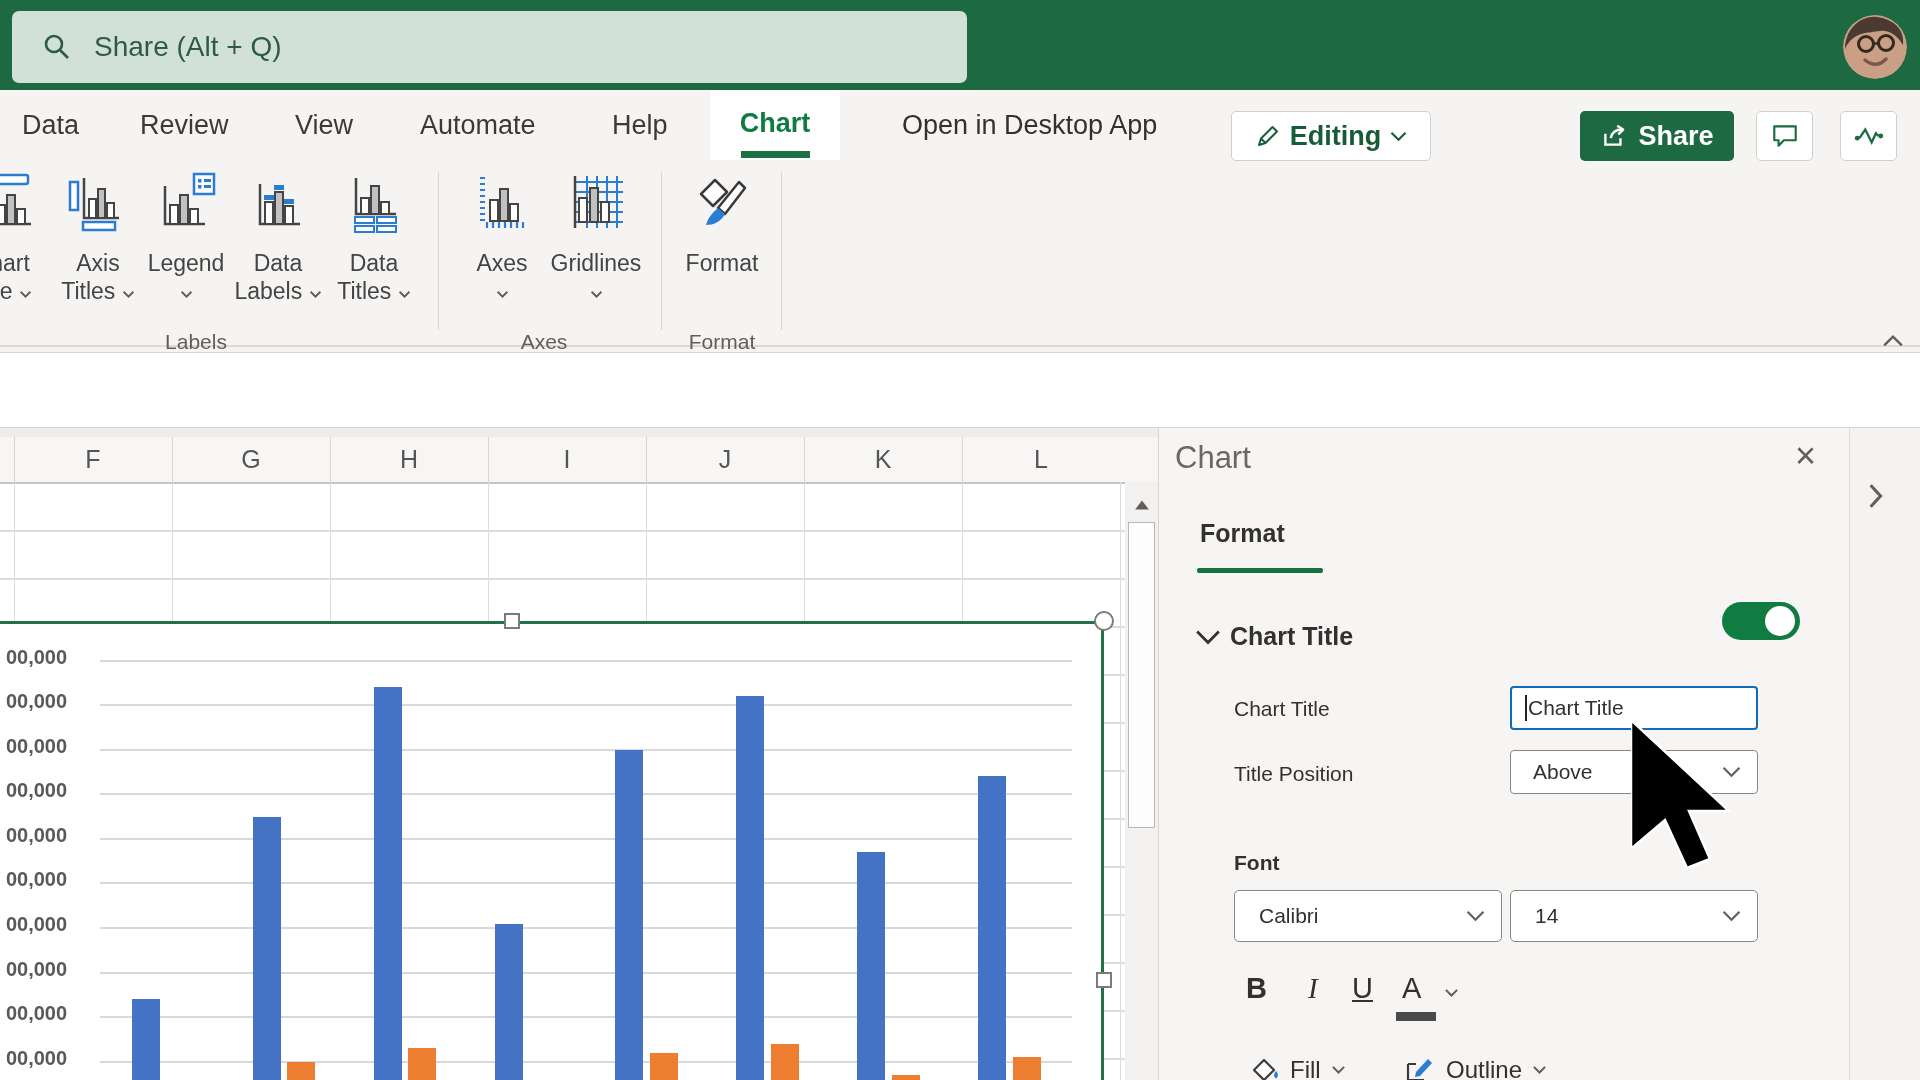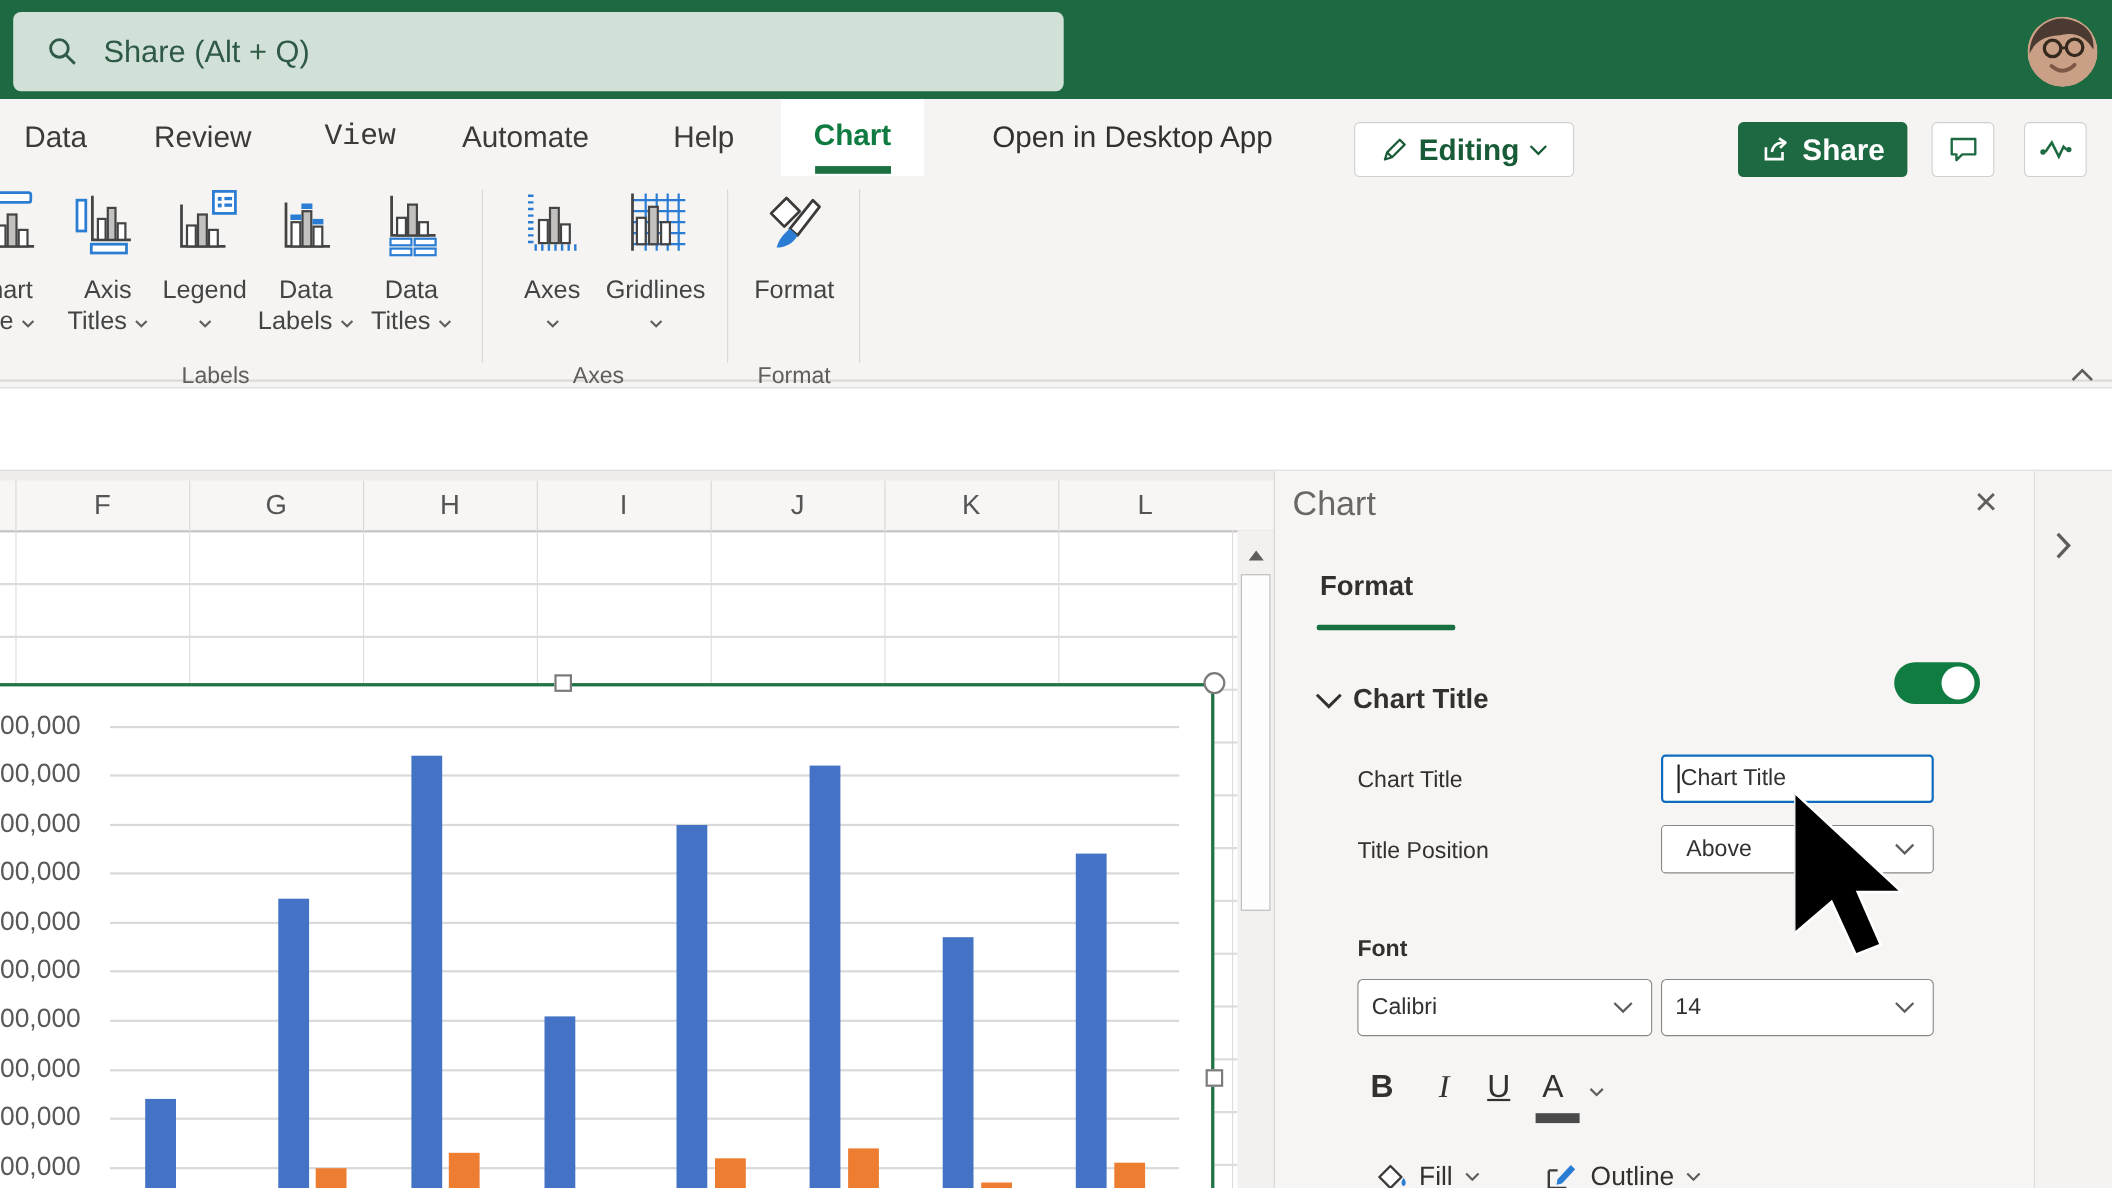--- a/index.html
+++ b/index.html
@@ -42,21 +42,21 @@
   #gap{left:0;top:428px;width:1158px;height:9px;background:#efedeb;z-index:2;}
   #colhead{left:0;top:437px;width:1158px;height:45px;background:#f7f6f5;border-bottom:2px solid #c6c4c2;z-index:2;}
   .colcell{position:absolute;top:0;height:45px;line-height:45px;text-align:center;font-size:25px;color:#555;
            border-left:1px solid #d8d6d4;box-sizing:border-box;}
   #gridbg{left:0;top:482px;width:1125px;height:598px;background:#fff;z-index:1;}
   .vline{position:absolute;top:482px;width:1.5px;height:598px;background:#dcdcdc;z-index:2;}
   .hline{position:absolute;left:0;width:1125px;height:1.5px;background:#dcdcdc;z-index:2;}
   
   #chart{left:0;top:621px;width:1104px;height:459px;background:#fff;overflow:hidden;z-index:3;}
   .cgrid{position:absolute;left:100px;width:972px;height:2px;background:#d9d9d9;}
-  .ytick{position:absolute;left:0;width:73px;text-align:right;font-size:24px;color:#595959;}
+  .ytick{position:absolute;left:0;width:73px;text-align:center;font-size:20px;color:#595959;font-weight:bold;}
   .bar{position:absolute;width:28px;}
   #chart-btop{left:0;top:621px;width:1104px;height:3px;background:#217346;z-index:5;}
   #chart-bright{left:1101px;top:621px;width:3px;height:459px;background:#217346;z-index:5;}
   .handle{position:absolute;background:#fff;border:2.5px solid #7b7b7b;box-sizing:border-box;z-index:6;}
   .handle.sq{width:16px;height:16px;}
   .handle.ci{width:20px;height:20px;border-radius:50%;}
   
   #scroll-track{left:1125px;top:482px;width:33px;height:598px;background:#f2f1f0;z-index:4;}
   #scroll-up{left:1129px;top:492px;width:25px;height:26px;z-index:5;display:flex;align-items:center;justify-content:center;}
   #scroll-thumb{left:1128px;top:522px;width:27px;height:306px;background:#fdfdfd;border:1px solid #b9b7b5;
@@ -71,21 +71,21 @@
   #sec-label{left:1230px;top:622px;font-size:25px;font-weight:600;color:#323130;}
   #toggle{left:1722px;top:602px;width:78px;height:38px;background:#107c41;border-radius:19px;}
   #toggle .knob{position:absolute;right:5px;top:4px;width:30px;height:30px;background:#fff;border-radius:50%;}
   .flabel{font-size:21px;color:#323130;}
   #ct-input{left:1510px;top:686px;width:248px;height:44px;background:#fff;border:2.5px solid #0f6cbd;
             border-radius:4px;box-sizing:border-box;display:flex;align-items:center;}
   #ct-input .caret{width:2px;height:26px;background:#222;margin-left:13px;}
   #ct-input span{font-size:21px;margin-left:1px;}
   .dd{position:absolute;background:#fff;border:1.5px solid #898784;border-radius:4px;box-sizing:border-box;
       display:flex;align-items:center;z-index:9;}
-  .dd span{font-size:21px;margin-left:12px;flex:1;}
+  .dd span{font-size:21px;margin-left:24px;flex:1;}
   .dd svg{margin-right:16px;}
   .fmt{position:absolute;z-index:9;font-size:29px;color:#323130;}
   #u-colorbar{left:1396px;top:1012px;width:40px;height:9px;background:#4a4a4a;z-index:9;}
   .pfrow{position:absolute;z-index:9;display:flex;align-items:center;gap:10px;}
   .pfrow .t{font-size:24px;color:#323130;}
   
   #rstrip{left:1849px;top:428px;width:71px;height:652px;background:#f4f3f1;border-left:1px solid #dedcda;z-index:8;}
   #rstrip-chev{left:1868px;top:483px;z-index:9;}
   #cursor{left:1631px;top:720px;z-index:50;}
 </style>
@@ -109,21 +109,21 @@
       <circle cx="23" cy="29" r="7.5" fill="none" stroke="#35291f" stroke-width="3"></circle>
       <circle cx="43" cy="28" r="7.5" fill="none" stroke="#35291f" stroke-width="3"></circle>
       <path d="M30.5 28.5 h5.5" stroke="#35291f" stroke-width="2.5"></path>
       <path d="M22 45 q11 9 21 -1" fill="none" stroke="#7e5847" stroke-width="3.5" stroke-linecap="round"></path>
     </svg>
   </div>
 
   <div id="tabs-container">
       <div class="tab" style="left: 22px;">Data</div>
       <div class="tab" style="left: 140px;">Review</div>
-      <div class="tab" style="left: 295px; font-family: Liberation Mono, monospace;">View</div>
+      <div class="tab" style="left: 295px;">View</div>
       <div class="tab" style="left: 420px;">Automate</div>
       <div class="tab" style="left: 612px;">Help</div>
     </div>
   <div id="chart-tab-box" class="abs">
     <div class="lbl">Chart</div>
   </div>
   <div id="chart-tab-underline" class="abs"></div>
   <div id="open-desktop" class="abs">Open in Desktop App</div>
 
   <div id="editing-btn" class="toolbtn">

